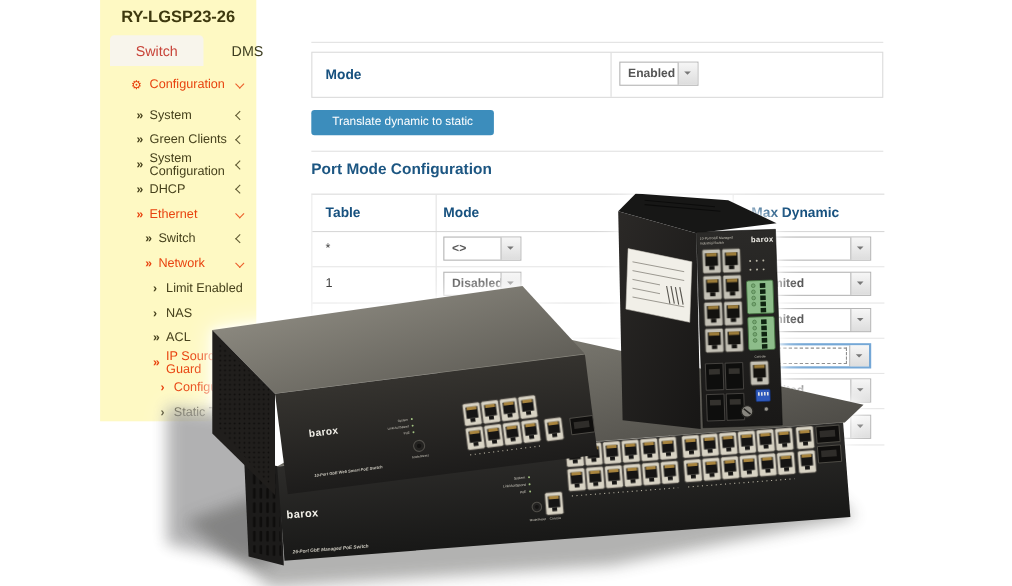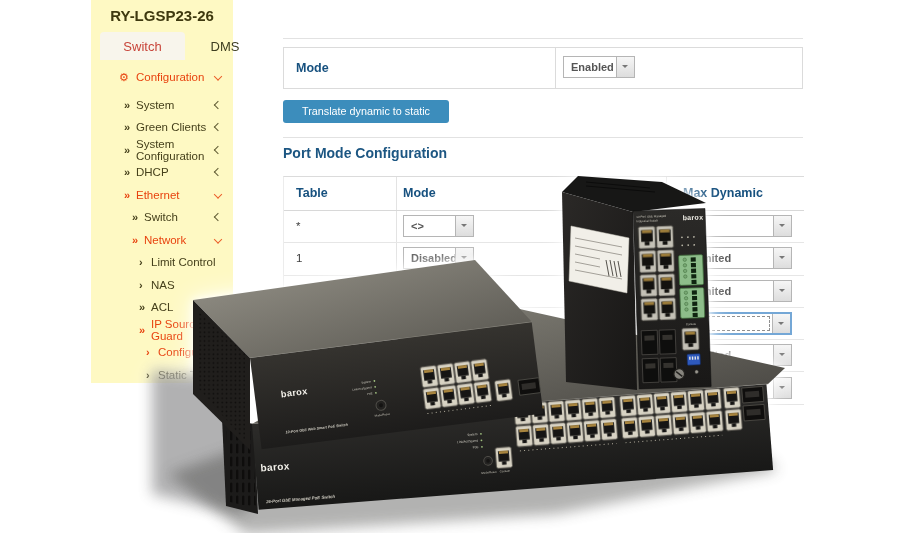--- a/index.html
+++ b/index.html
@@ -103,21 +103,21 @@
         <span>Switch</span>
         <span class="cv left"></span>
       </div>
       <div class="mi l3 red">
         <span class="b">»</span>
         <span>Network</span>
         <span class="cv down"></span>
       </div>
       <div class="mi l4">
         <span class="b">›</span>
-        <span>Limit Control</span>
+        <span>Limit Enabled</span>
       </div>
       <div class="mi l4">
         <span class="b">›</span>
         <span>NAS</span>
       </div>
       <div class="mi l4">
         <span class="b">»</span>
         <span>ACL</span>
       </div>
       <div class="mi l4 red">

